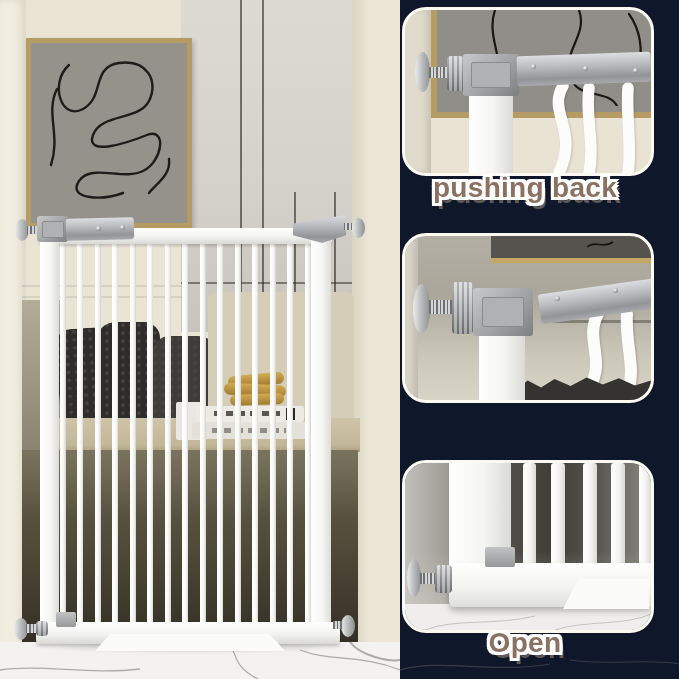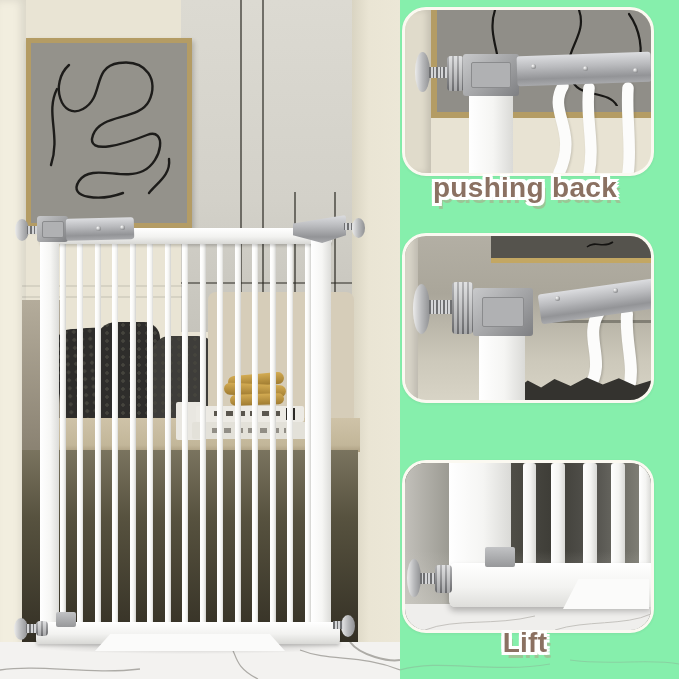--- a/index.html
+++ b/index.html
@@ -1,16 +1,16 @@
 <!DOCTYPE html>
 <html><head>
 <meta charset="utf-8">
 <style>
   html,body{margin:0;padding:0;}
-  .stage{position:relative;width:679px;height:679px;background:#86efac;overflow:hidden;
+  .stage{position:relative;width:679px;height:679px;background:#0f172a;overflow:hidden;
          font-family:"Liberation Sans",sans-serif;}
   .abs{position:absolute;}
 
   
   .scene{position:absolute;left:0;top:0;width:400px;height:679px;background:#e9e4d4;overflow:hidden;}
   .wall-left{left:0;top:0;width:26px;height:679px;background:#f2eedf;
              box-shadow:inset -5px 0 8px rgba(0,0,0,.10);z-index:1;}
   .wall-right{left:352px;top:0;width:48px;height:679px;
               background:linear-gradient(90deg,#d9d4c2,#eae5d4 35%,#ece7d7);z-index:1;}
   .wardrobe{left:181px;top:0;width:171px;height:332px;
@@ -251,15 +251,15 @@
 
       <div class="abs p-post" style="left:44px;top:0;width:62px;height:118px;z-index:5"></div>
       <div class="abs clamp" style="left:80px;top:84px;width:30px;height:20px;z-index:6"></div>
       <div class="abs" style="left:44px;top:100px;width:202px;height:44px;background:linear-gradient(180deg,#ffffff,#f3f3f1 55%,#dededb);border-radius:6px 0 0 6px;box-shadow:0 4px 6px rgba(0,0,0,.25);z-index:5"></div>
       <div class="abs step-plate" style="left:158px;top:116px;width:86px;height:30px;clip-path:polygon(0 100%,18% 0,100% 0,100% 100%);z-index:6"></div>
 
       <div class="abs cup" style="left:2px;top:96px;width:14px;height:38px;z-index:6"></div>
       <div class="abs threads" style="left:15px;top:110px;width:17px;height:11px"></div>
       <div class="abs knob" style="left:30px;top:102px;width:17px;height:28px"></div>
     </div>
-    <div class="caption" style="top:627px">Lift</div>
+    <div class="caption" style="top:627px">Open</div>
   </div>
 </div>
 
 </body></html>

